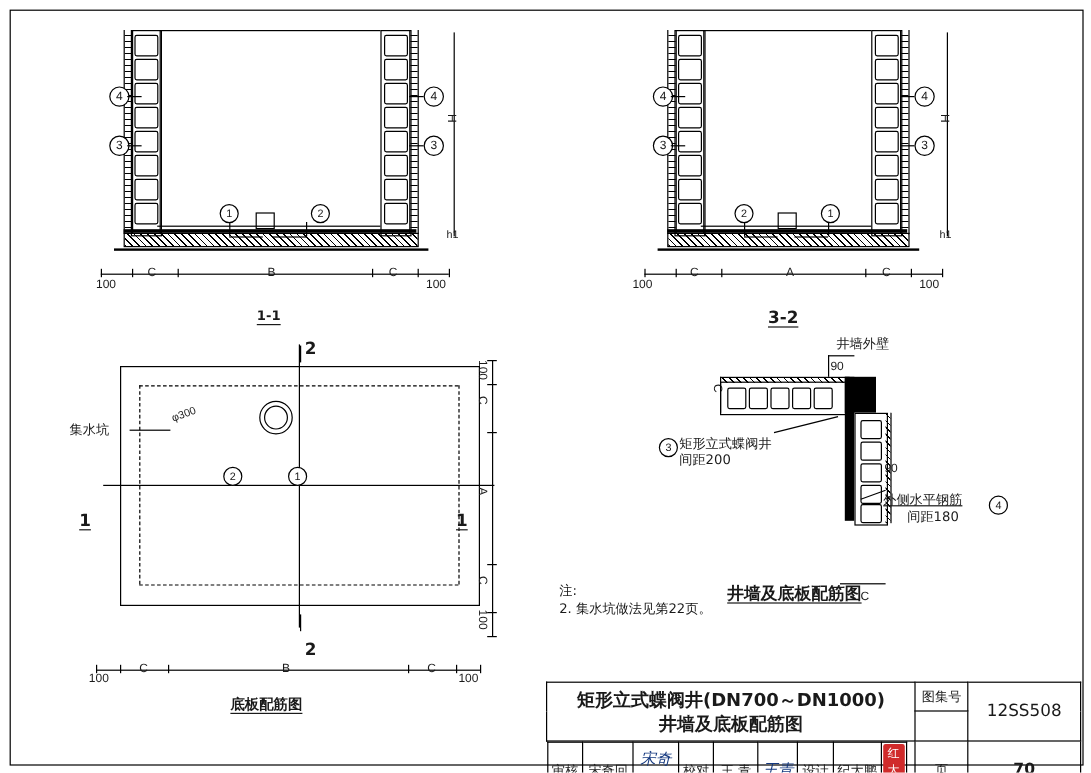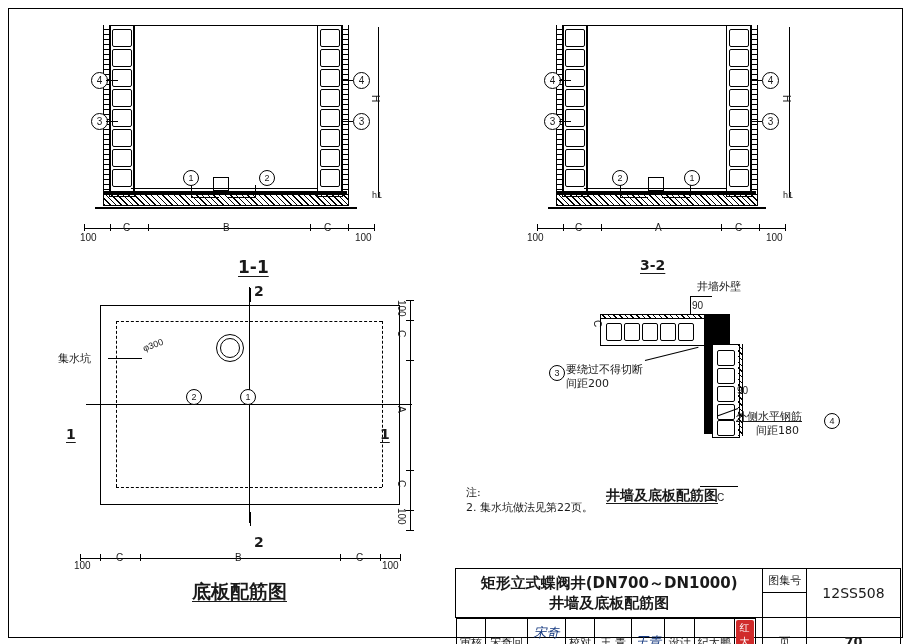--- a/index.html
+++ b/index.html
@@ -102,21 +102,21 @@
   <div class="tick" style="left:110px;top:224px;"></div>
   <div class="tick" style="left:148px;top:224px;"></div>
   <div class="tick" style="left:310px;top:224px;"></div>
   <div class="tick" style="left:348px;top:224px;"></div>
   <div class="tick" style="left:374px;top:224px;"></div>
   <div class="dimtxt" style="left:80px;top:232px;">100</div>
   <div class="dimtxt" style="left:123px;top:222px;">C</div>
   <div class="dimtxt" style="left:223px;top:222px;">B</div>
   <div class="dimtxt" style="left:324px;top:222px;">C</div>
   <div class="dimtxt" style="left:355px;top:232px;">100</div>
-  <div class="lbl ttl und" style="position:absolute;left:214px;top:258px;font-size:17px;margin-left:24px;">1-1</div>
+  <div class="lbl ttl und" style="position:absolute;left:214px;top:258px;font-size:11px;">1-1</div>
 
   <div class="abs" style="left:548px;top:25px;width:260px;height:195px;">
     <div class="wallcol" style="left:14px;top:0px;width:24px;height:170px;"></div>
     <div class="hatchv" style="left:8px;top:0px;width:6px;height:170px;"></div>
     <div class="vline" style="left:38px;top:0;height:170px;"></div>
     <div class="brick" style="left:17px;top:4px;width:18px;height:16px;"></div>
     <div class="brick" style="left:17px;top:24px;width:18px;height:16px;"></div>
     <div class="brick" style="left:17px;top:44px;width:18px;height:16px;"></div>
     <div class="brick" style="left:17px;top:64px;width:18px;height:16px;"></div>
     <div class="brick" style="left:17px;top:84px;width:18px;height:16px;"></div>
@@ -218,21 +218,21 @@
   <div class="abs" style="left:406px;top:360px;width:8px;height:1px;background:#000;"></div>
   <div class="abs" style="left:406px;top:470px;width:8px;height:1px;background:#000;"></div>
   <div class="abs" style="left:406px;top:510px;width:8px;height:1px;background:#000;"></div>
   <div class="abs" style="left:406px;top:530px;width:8px;height:1px;background:#000;"></div>
   <div class="dimtxt vert" style="left:396px;top:300px;">100</div>
   <div class="dimtxt vert" style="left:396px;top:330px;">C</div>
   <div class="dimtxt vert" style="left:396px;top:406px;">A</div>
   <div class="dimtxt vert" style="left:396px;top:480px;">C</div>
   <div class="dimtxt vert" style="left:396px;top:508px;">100</div>
 
-  <div class="lbl-cn ttl und" style="position:absolute;left:192px;top:580px;font-size:19px;">底板配筋图</div>
+  <div class="lbl-cn ttl und" style="position:absolute;left:192px;top:580px;font-size:12px;">底板配筋图</div>
 
   <div class="abs" style="left:600px;top:300px;width:180px;height:180px;">
 
     <div class="abs" style="left:0px;top:18px;width:108px;height:26px;border:1px solid #000;background:#fff;"></div>
     <div class="brick" style="left:6px;top:23px;width:14px;height:16px;"></div>
     <div class="brick" style="left:24px;top:23px;width:14px;height:16px;"></div>
     <div class="brick" style="left:42px;top:23px;width:14px;height:16px;"></div>
     <div class="brick" style="left:60px;top:23px;width:14px;height:16px;"></div>
     <div class="brick" style="left:78px;top:23px;width:14px;height:16px;"></div>
     <div class="abs" style="left:0px;top:14px;width:108px;height:4px;background:
@@ -255,21 +255,21 @@
   <div class="hline" style="left:690px;top:296px;width:22px;"></div>
   <div class="vline" style="left:690px;top:296px;height:18px;"></div>
   <div class="dimtxt" style="left:692px;top:300px;">90</div>
   <div class="dimtxt" style="left:737px;top:385px;">90</div>
   <div class="dimtxt vert" style="left:592px;top:320px;">C</div>
   <div class="vline" style="left:600px;top:314px;height:30px;"></div>
   <div class="dimtxt" style="left:717px;top:492px;">C</div>
   <div class="hline" style="left:700px;top:486px;width:38px;"></div>
 
   <div class="circ-s" style="left:549px;top:365px;">3</div>
-  <div class="lbl-cn" style="position:absolute;left:566px;top:363px;">要绕过不得切断</div>
+  <div class="lbl-cn" style="position:absolute;left:566px;top:363px;">矩形立式蝶阀井</div>
   <div class="lbl-cn" style="position:absolute;left:566px;top:377px;">间距200</div>
   <div class="hline" style="left:645px;top:360px;width:55px;transform:rotate(-14deg);transform-origin:left center;"></div>
 
   <div class="circ-s" style="left:824px;top:413px;">4</div>
   <div class="lbl-cn" style="position:absolute;left:736px;top:410px;text-decoration:underline;">外侧水平钢筋</div>
   <div class="lbl-cn" style="position:absolute;left:756px;top:424px;">间距180</div>
   <div class="hline" style="left:716px;top:408px;width:22px;transform:rotate(-20deg);transform-origin:right center;"></div>
 
   <div class="lbl-cn ttl und" style="position:absolute;left:606px;top:487px;font-size:14px;">井墙及底板配筋图</div>
 

